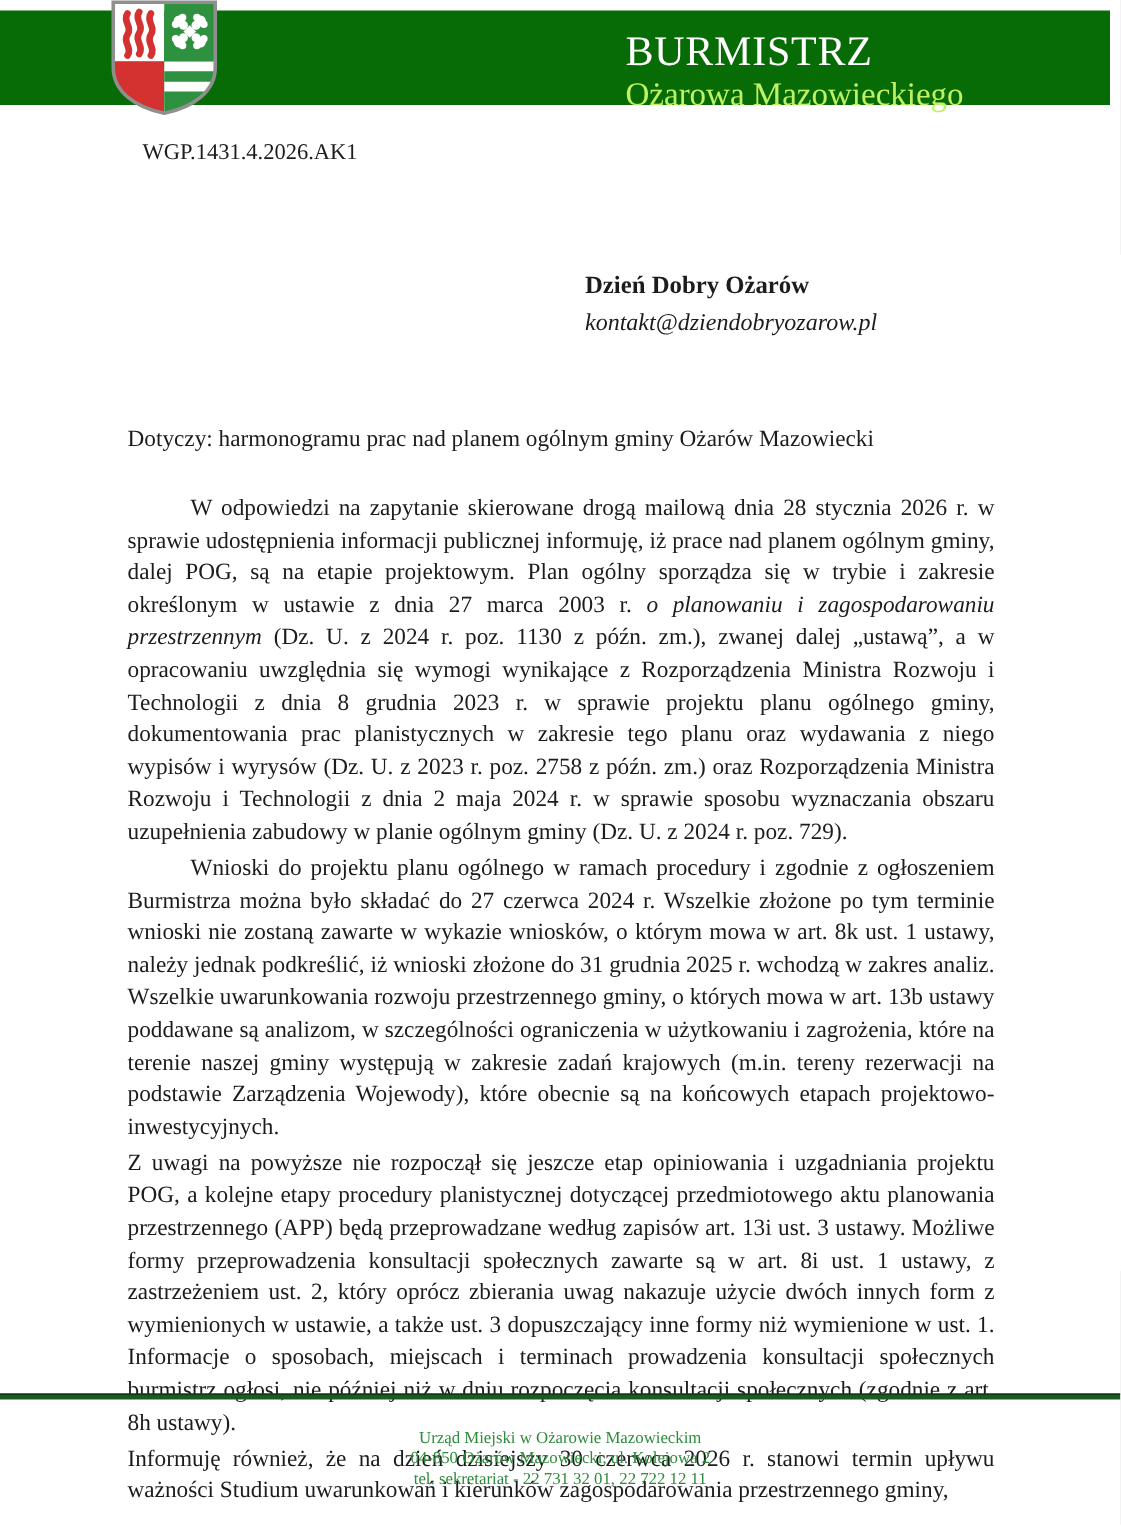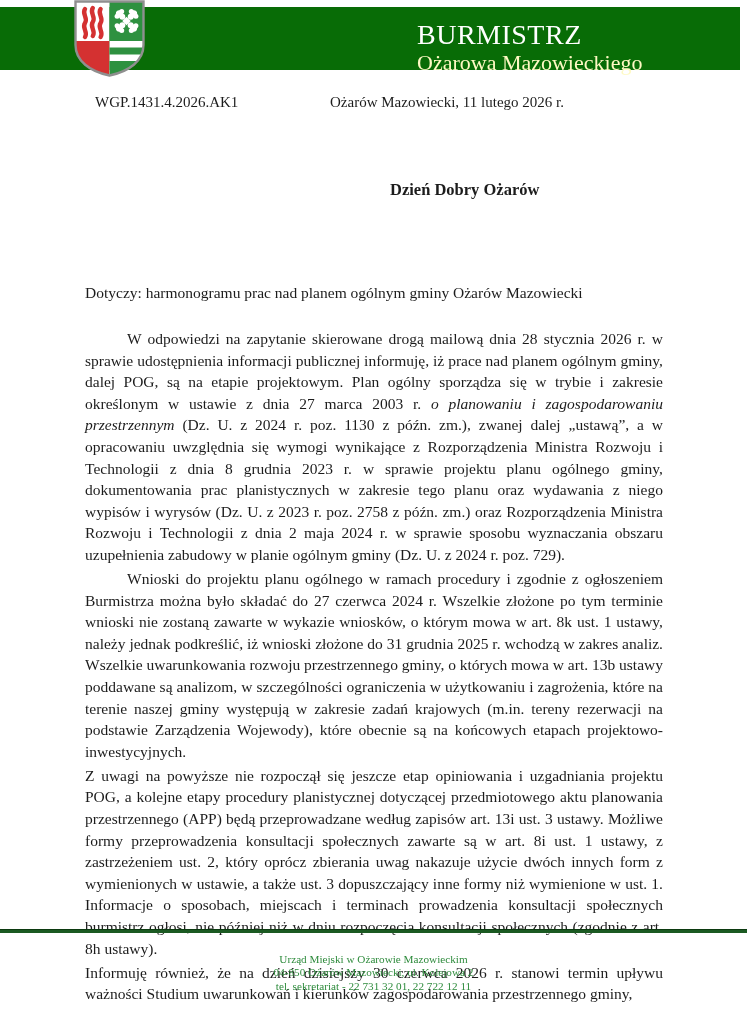--- a/index.html
+++ b/index.html
@@ -26,21 +26,21 @@
   .head-bar{
     position:absolute;top:7px;left:0;width:740px;height:63px;
     background:var(--bar-green);
   }
   .head-title{
     position:absolute;left:417px;top:12px;
     font-size:28px;color:#fff;letter-spacing:.5px;white-space:nowrap;
   }
   .head-subtitle{
     position:absolute;left:417px;top:43px;
-    font-size:22px;color:#fef9c3;white-space:nowrap;
+    font-size:22px;color:#bef264;white-space:nowrap;
   }
   .coat{position:absolute;left:72px;top:0;width:75px;height:78px;}
   
   .ref-number{position:absolute;left:95px;top:94px;font-size:15px;white-space:nowrap;}
   .place-date{position:absolute;left:330px;top:94px;font-size:15px;white-space:nowrap;}
   
   .rcpt-name{position:absolute;left:390px;top:180px;font-size:16.5px;font-weight:bold;white-space:nowrap;}
   .rcpt-email{position:absolute;left:390px;top:207px;font-size:16px;font-style:italic;white-space:nowrap;color:var(--ink);text-decoration:none;}
   
   .subject{position:absolute;left:85px;top:284px;font-size:15.5px;white-space:nowrap;}
@@ -116,23 +116,23 @@
           <circle cx="61.6" cy="28.1" r="3.6"></circle>
         <circle cx="63.9" cy="25.8" r="2.5"></circle>
           <circle cx="59.3" cy="30.4" r="2.5"></circle>
       </g>
     </g>
 
     <path d="M3.5,1.5 H71.5 V45 C71.5,61 57,71.5 37.5,75.5 C18,71.5 3.5,61 3.5,45 Z" fill="none" stroke="#8f8f8f" stroke-width="2.4"></path>
   </svg>
 
   <div class="ref-number">WGP.1431.4.2026.AK1</div>
-  <div class="place-date">Ożarów Mazowiecki, 11 lutego 2026 r.</div>
 
   <div class="rcpt-name">Dzień Dobry Ożarów</div>
+  <a class="rcpt-email" href="#">kontakt@dziendobryozarow.pl</a>
 
   <div class="subject">Dotyczy: harmonogramu prac nad planem ogólnym gminy Ożarów Mazowiecki</div>
 
   <div class="body-text" id="body-text">
       <p class="indent"><span>W odpowiedzi na zapytanie skierowane drogą mailową dnia 28 stycznia 2026 r. w sprawie udostępnienia informacji publicznej informuję, iż prace nad planem ogólnym gminy, dalej POG, są na etapie projektowym. Plan ogólny sporządza się w trybie i zakresie określonym w ustawie z dnia 27 marca 2003 r. </span><span class="seg-italic">o planowaniu i zagospodarowaniu przestrzennym</span><span> (Dz. U. z 2024 r. poz. 1130 z późn. zm.), zwanej dalej „ustawą”, a w opracowaniu uwzględnia się wymogi wynikające z Rozporządzenia Ministra Rozwoju i Technologii z dnia 8 grudnia 2023 r. w sprawie projektu planu ogólnego gminy, dokumentowania prac planistycznych w zakresie tego planu oraz wydawania z niego wypisów i wyrysów (Dz. U. z 2023 r. poz. 2758 z późn. zm.) oraz Rozporządzenia Ministra Rozwoju i Technologii z dnia 2 maja 2024 r. w sprawie sposobu wyznaczania obszaru uzupełnienia zabudowy w planie ogólnym gminy (Dz. U. z 2024 r. poz. 729).</span></p>
       <p class="indent"><span>Wnioski do projektu planu ogólnego w ramach procedury i zgodnie z ogłoszeniem Burmistrza można było składać do 27 czerwca 2024 r. Wszelkie złożone po tym terminie wnioski nie zostaną zawarte w wykazie wniosków, o którym mowa w art. 8k ust. 1 ustawy, należy jednak podkreślić, iż wnioski złożone do 31 grudnia 2025 r. wchodzą w zakres analiz. Wszelkie uwarunkowania rozwoju przestrzennego gminy, o których mowa w art. 13b ustawy poddawane są analizom, w szczególności ograniczenia w użytkowaniu i zagrożenia, które na terenie naszej gminy występują w zakresie zadań krajowych (m.in. tereny rezerwacji na podstawie Zarządzenia Wojewody), które obecnie są na końcowych etapach projektowo-inwestycyjnych.</span></p>
       <p><span>Z uwagi na powyższe nie rozpoczął się jeszcze etap opiniowania i uzgadniania projektu POG, a kolejne etapy procedury planistycznej dotyczącej przedmiotowego aktu planowania przestrzennego (APP) będą przeprowadzane według zapisów art. 13i ust. 3 ustawy. Możliwe formy przeprowadzenia konsultacji społecznych zawarte są w art. 8i ust. 1 ustawy, z zastrzeżeniem ust. 2, który oprócz zbierania uwag nakazuje użycie dwóch innych form z wymienionych w ustawie, a także ust. 3 dopuszczający inne formy niż wymienione w ust. 1.  Informacje o sposobach, miejscach i terminach prowadzenia konsultacji społecznych burmistrz ogłosi, nie później niż w dniu rozpoczęcia konsultacji społecznych (zgodnie z art. 8h ustawy).</span></p>
       <p><span>Informuję również, że na dzień dzisiejszy 30 czerwca 2026 r. stanowi termin upływu ważności Studium uwarunkowań i kierunków zagospodarowania przestrzennego gminy,</span></p>
     </div>
 

